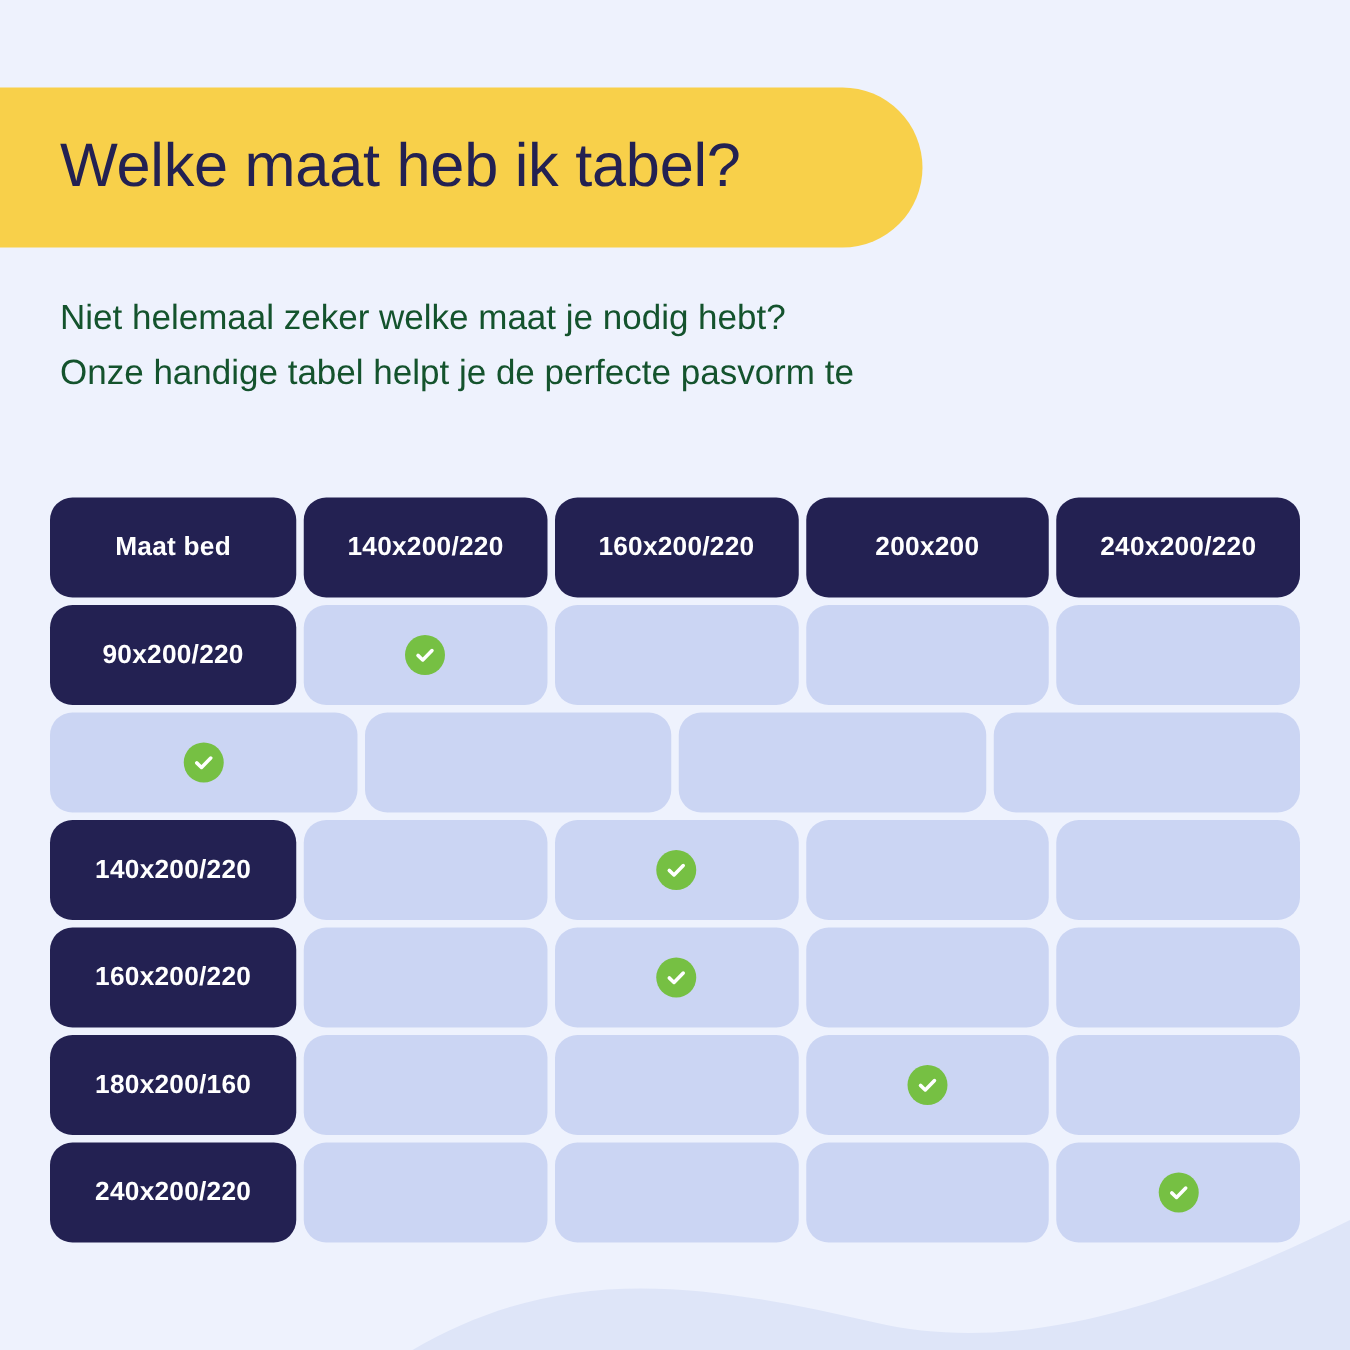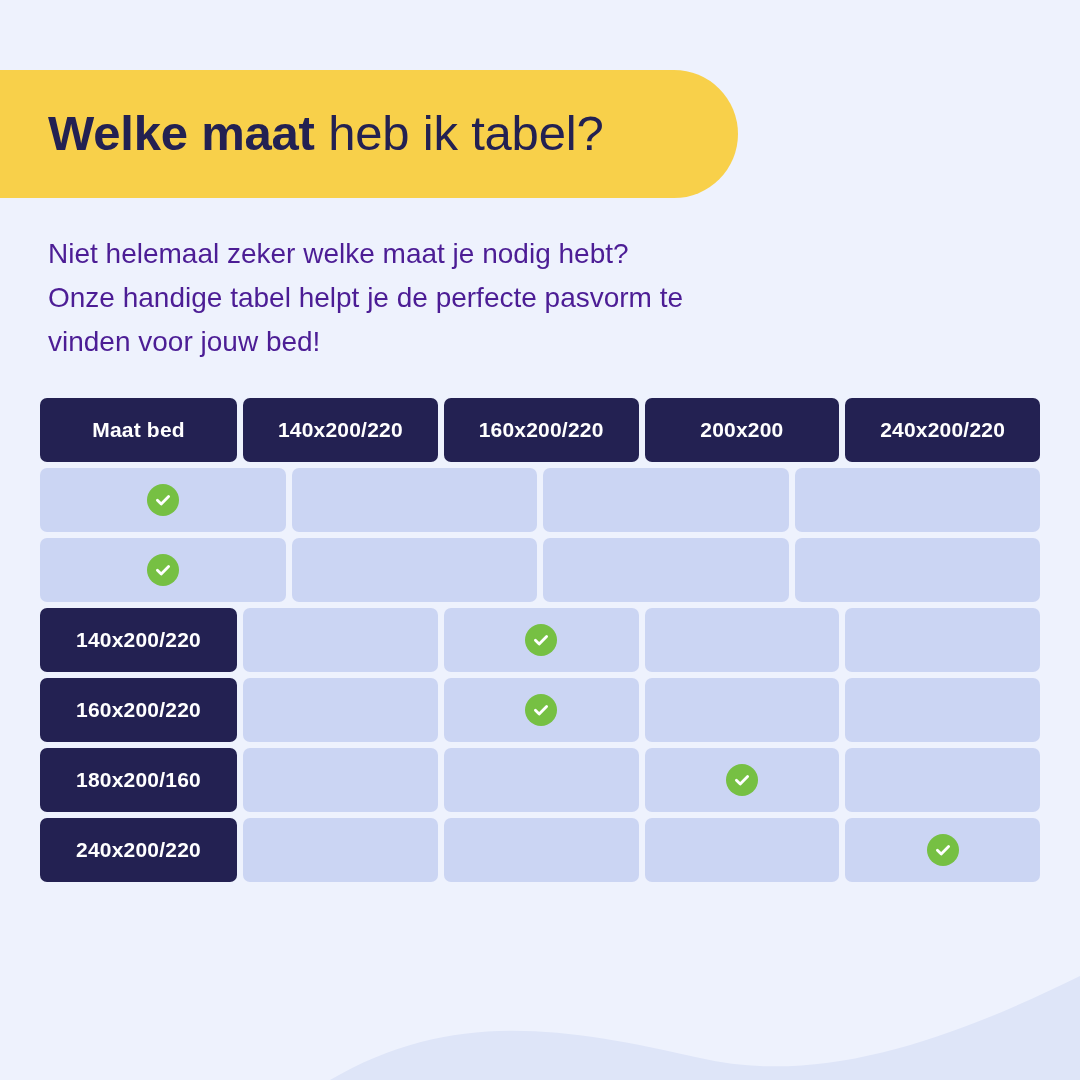--- a/index.html
+++ b/index.html
@@ -46,32 +46,32 @@
     margin-left: 48px;
     font-size: 49px;
     line-height: 1.05;
     color: #232152;
     font-weight: 400;
     white-space: nowrap;
     letter-spacing: -0.2px;
   }
 
   .banner-title .strong {
-    font-weight: 700;
+    font-weight: 400;
   }
 
   
   .intro {
     position: absolute;
     left: 48px;
     top: 232px;
     width: 880px;
     font-size: 28px;
     line-height: 44px;
-    color: #4c1d95;
+    color: #14532d;
     font-weight: 400;
     z-index: 2;
   }
 
   .intro .strong {
     font-weight: 400;
   }
 
   
   .size-table {
@@ -84,22 +84,22 @@
 
   .table-row {
     display: flex;
     gap: 6px;
     margin-bottom: 6px;
   }
 
   .table-row:last-child { margin-bottom: 0; }
 
   .cell {
-    height: 64px;
-    border-radius: 7px;
+    height: 80px;
+    border-radius: 18px;
     display: flex;
     align-items: center;
     justify-content: center;
   }
 
   .cell.rowhead {
     width: 197px;
     flex: 0 0 197px;
     background: #232152;
     color: #FFFFFF;
@@ -146,32 +146,32 @@
 
 <div class="banner">
   <h1 class="banner-title">
     <span class="strong">Welke maat</span><span> heb ik tabel?</span>
   </h1>
 </div>
 
 <p class="intro">
   <span>Niet helemaal zeker welke maat je nodig hebt?</span><br>
   <span>Onze handige tabel helpt je </span><span class="strong">de perfecte pasvorm te</span><br>
-  <span class="strong">vinden voor jouw bed!</span>
 </p>
 
 <div class="size-table" id="size-table">
     <div class="table-row">
       <div class="cell rowhead">Maat bed</div>
       <div class="cell colhead">140x200/220</div>
       <div class="cell colhead">160x200/220</div>
       <div class="cell colhead">200x200</div>
       <div class="cell colhead">240x200/220</div>
     </div>
     <div class="table-row">
+      <div class="cell rowhead">90x200/220</div>
       <div class="cell data">
         <span class="check-badge" style="background: rgb(118, 192, 67);">
           <svg width="18" height="18" viewBox="0 0 18 18" aria-hidden="true">
             <path d="M3.4 9.3 L7.2 13 L14.6 5.4" fill="none" stroke="#FFFFFF" stroke-width="2.8" stroke-linecap="round" stroke-linejoin="round"></path>
           </svg>
         </span>
       </div>
       <div class="cell data"></div>
       <div class="cell data"></div>
       <div class="cell data"></div>

